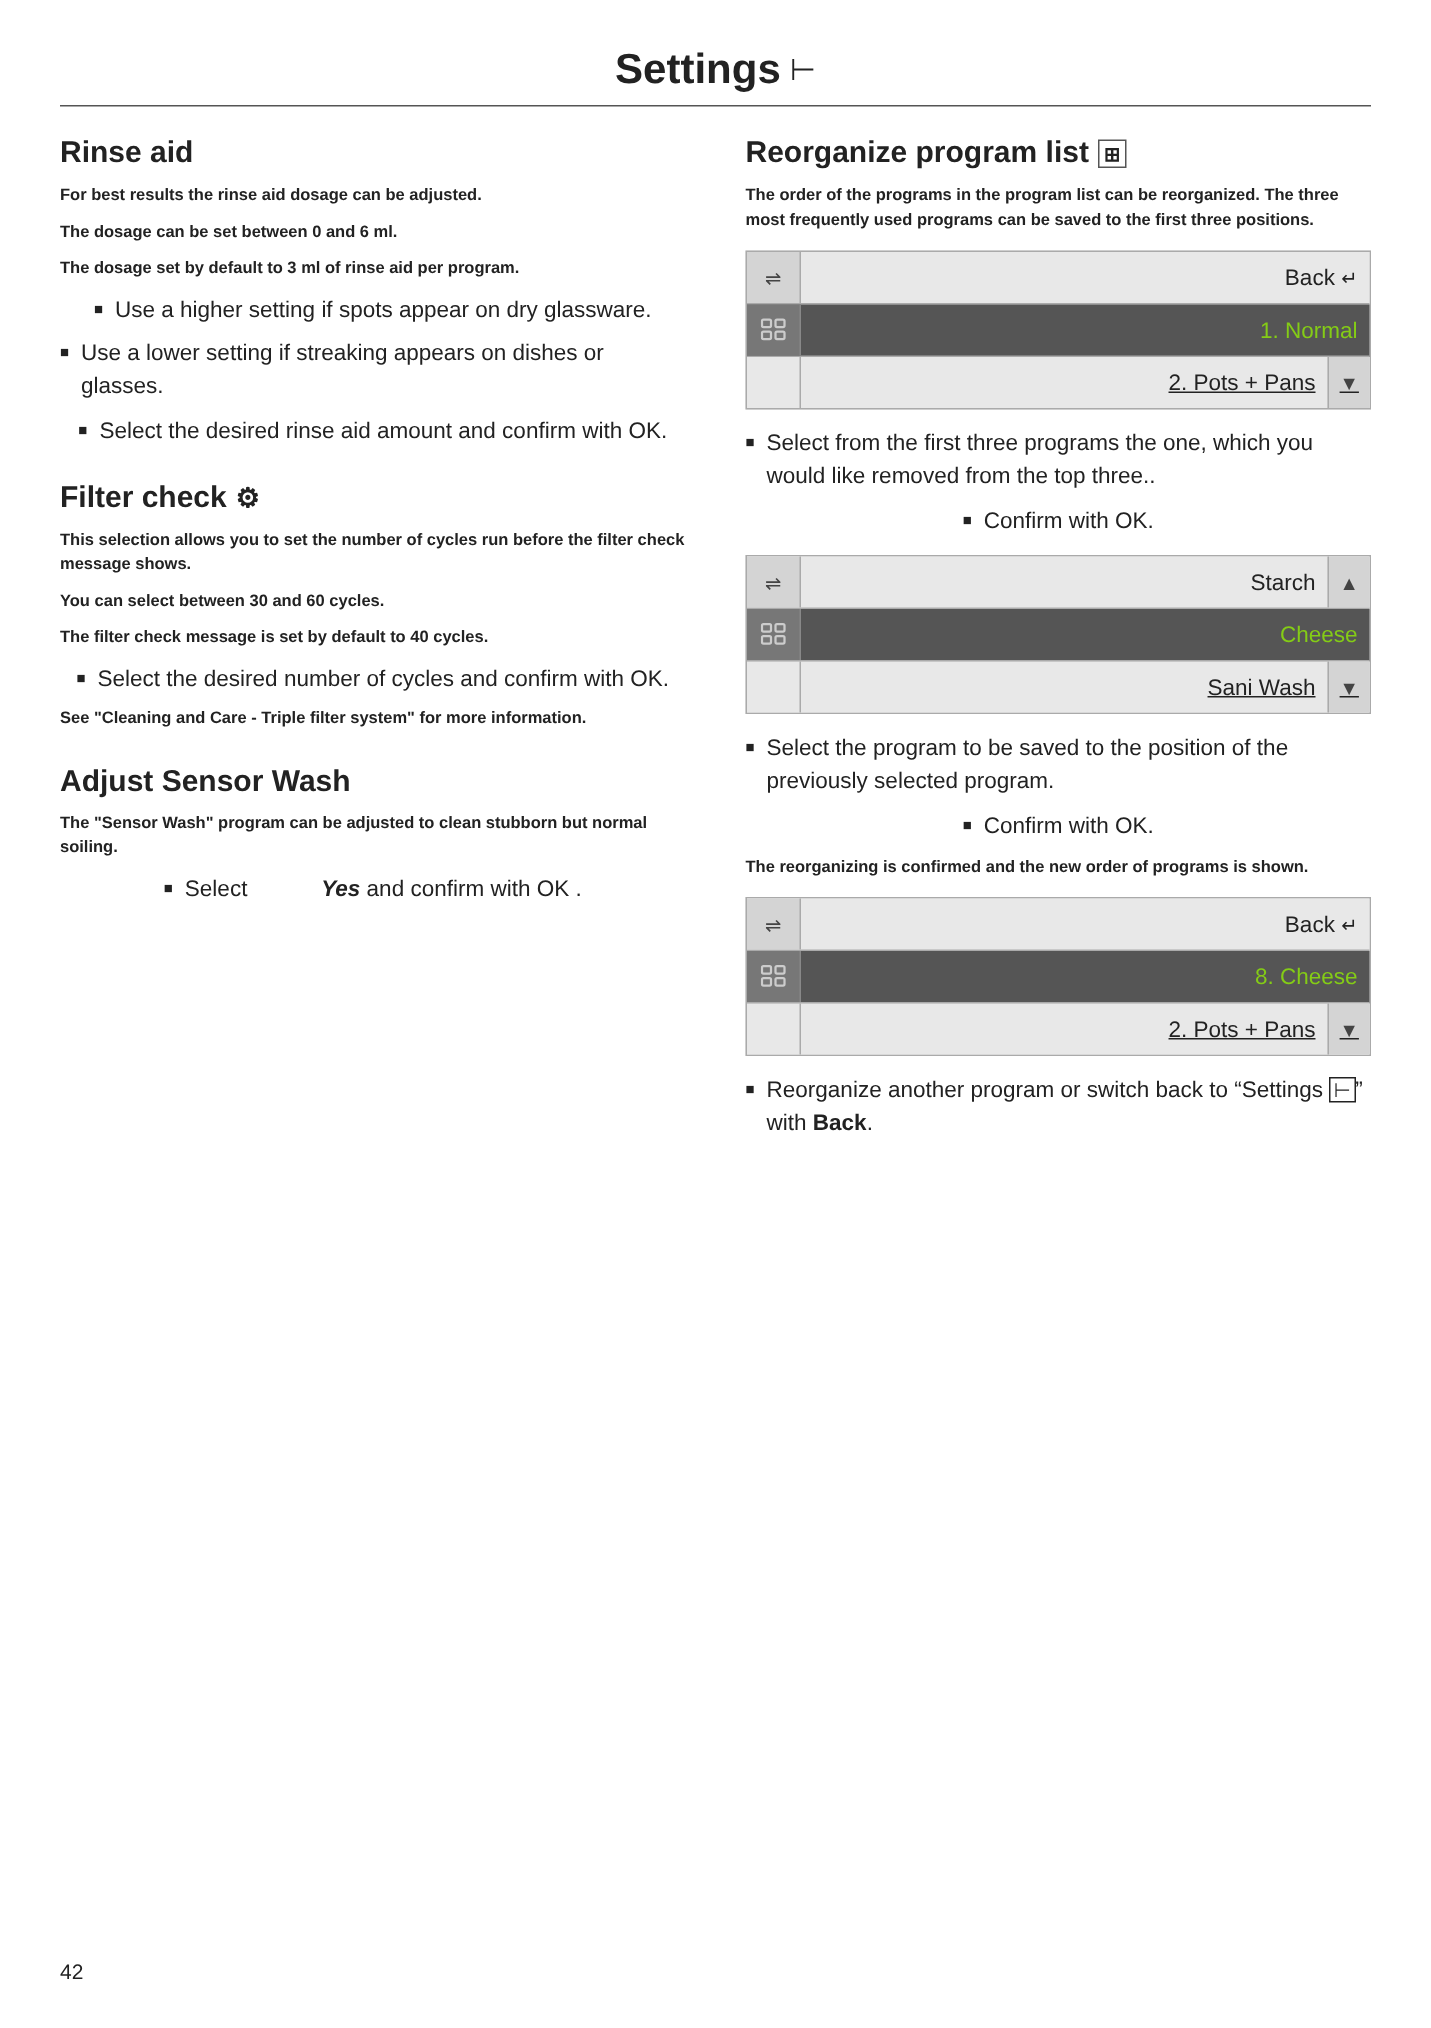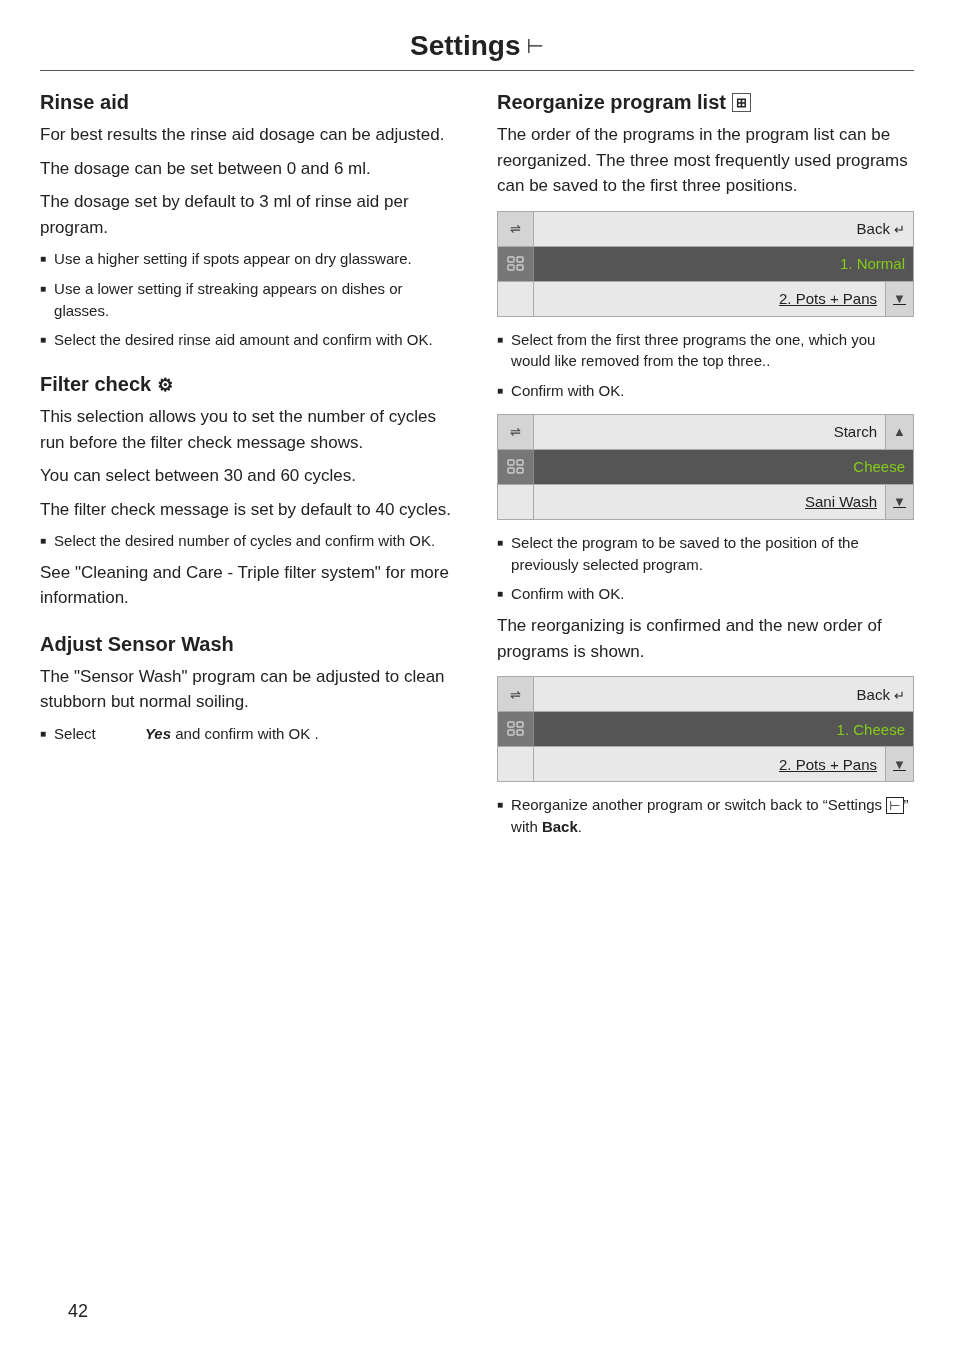--- a/index.html
+++ b/index.html
@@ -37,36 +37,38 @@
     }
     h2 {
       font-size: 20px;
       font-weight: bold;
       margin-bottom: 8px;
       display: flex;
       align-items: center;
       gap: 6px;
     }
     p {
-      font-size: 17px;
+      font-size: 11px;
       line-height: 1.5;
       margin-bottom: 8px;
+      font-weight: bold;
     }
     ul.bullet-list {
       list-style: none;
       margin: 8px 0 8px 0;
       padding: 0;
     }
     ul.bullet-list li {
       display: flex;
       align-items: flex-start;
       gap: 8px;
       margin-bottom: 8px;
       font-size: 15px;
       line-height: 1.45;
+      justify-content: center;
     }
     ul.bullet-list li::before {
       content: '■';
       font-size: 10px;
       margin-top: 4px;
       flex-shrink: 0;
     }
     .section {
       margin-bottom: 22px;
     }
@@ -123,22 +125,21 @@
       font-size: 13px;
       border-left: 1px solid #aaa;
       min-height: 34px;
       background: #d4d4d4;
       color: #444;
     }
     .page-number {
       position: absolute;
       bottom: 30px;
       left: 40px;
-      font-size: 18px;
-      margin-left: 28px;
+      font-size: 14px;
     }
     .yes-italic {
       font-style: italic;
       font-weight: bold;
       margin-left: 45px;
     }
     .back-bold {
       font-weight: bold;
     }
     body { position: relative; }
@@ -288,21 +289,21 @@
         </div>
         <div class="program-row highlighted">
           <div class="row-icon" style="background:#777; color:#fff; border-color:#888;">
             <svg width="18" height="16" viewBox="0 0 18 16" fill="none" xmlns="http://www.w3.org/2000/svg">
               <rect x="1" y="1" width="6" height="5" rx="1" stroke="#ccc" stroke-width="1.5"></rect>
               <rect x="10" y="1" width="6" height="5" rx="1" stroke="#ccc" stroke-width="1.5"></rect>
               <rect x="1" y="9" width="6" height="5" rx="1" stroke="#ccc" stroke-width="1.5"></rect>
               <rect x="10" y="9" width="6" height="5" rx="1" stroke="#ccc" stroke-width="1.5"></rect>
             </svg>
           </div>
-          <div class="row-text">1. Cheese</div>
+          <div class="row-text">8. Cheese</div>
         </div>
         <div class="program-row normal-bg">
           <div class="row-icon" style="background:transparent; border-color:#aaa;"></div>
           <div class="row-text">2. Pots + Pans</div>
           <div class="row-arrow">▼</div>
         </div>
       </div>
 
       <ul class="bullet-list">
         <li>

